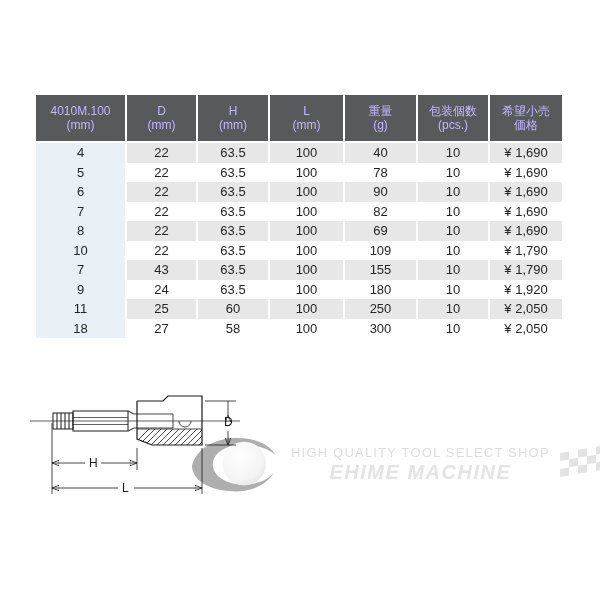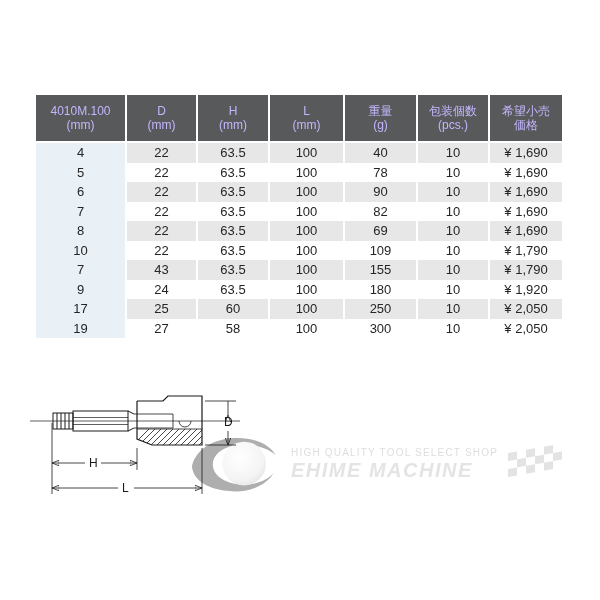--- a/index.html
+++ b/index.html
@@ -42,25 +42,25 @@
     stroke:#1a1a1a;fill:none;
   }
   .dim-label{font-size:12px;fill:#1a1a1a;font-family:"Liberation Sans","DejaVu Sans",sans-serif;}
   
   .watermark{
     position:absolute;left:190px;top:436px;z-index:1;
     display:flex;align-items:center;
   }
   .wm-text{margin-left:6px;margin-right:10px;}
   .wm-tagline{
-    font-size:10px;letter-spacing:1.2px;color:#dedede;white-space:nowrap;
+    font-size:13px;letter-spacing:1.2px;color:#dedede;white-space:nowrap;
   }
   .wm-brand{
     font-size:20px;font-weight:bold;font-style:italic;
-    letter-spacing:1.5px;color:#e4e4e4;white-space:nowrap;margin-top:1px;
+    letter-spacing:1.5px;color:#e4e4e4;white-space:nowrap;margin-top:1px;text-align:center;
   }
 </style>
 </head>
 <body>
 
 <table class="spec-table">
   <colgroup>
     <col class="c0">
       <col class="c1">
       <col class="c2">
@@ -168,30 +168,30 @@
       <tr>
         <td>9</td>
         <td>24</td>
         <td>63.5</td>
         <td>100</td>
         <td>180</td>
         <td>10</td>
         <td>¥ 1,920</td>
       </tr>
       <tr>
-        <td>17</td>
+        <td>11</td>
         <td>25</td>
         <td>60</td>
         <td>100</td>
         <td>250</td>
         <td>10</td>
         <td>¥ 2,050</td>
       </tr>
       <tr>
-        <td>19</td>
+        <td>18</td>
         <td>27</td>
         <td>58</td>
         <td>100</td>
         <td>300</td>
         <td>10</td>
         <td>¥ 2,050</td>
       </tr>
     </tbody>
 </table>
 

